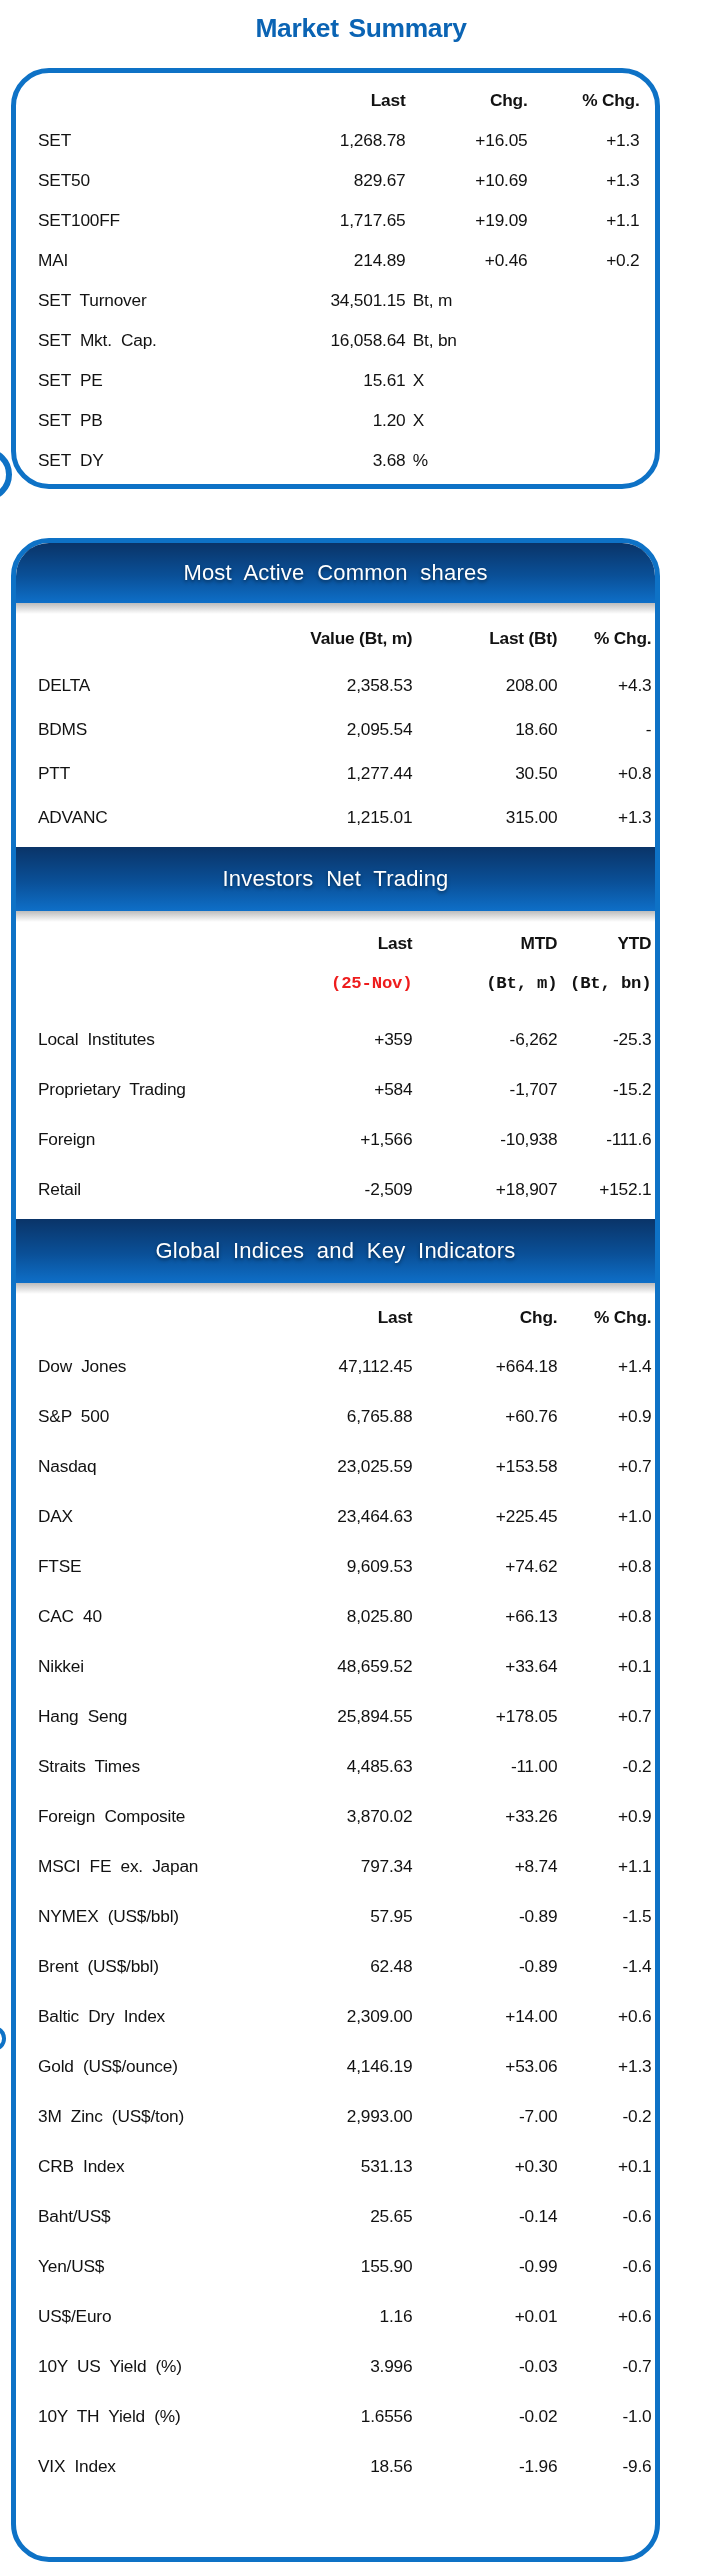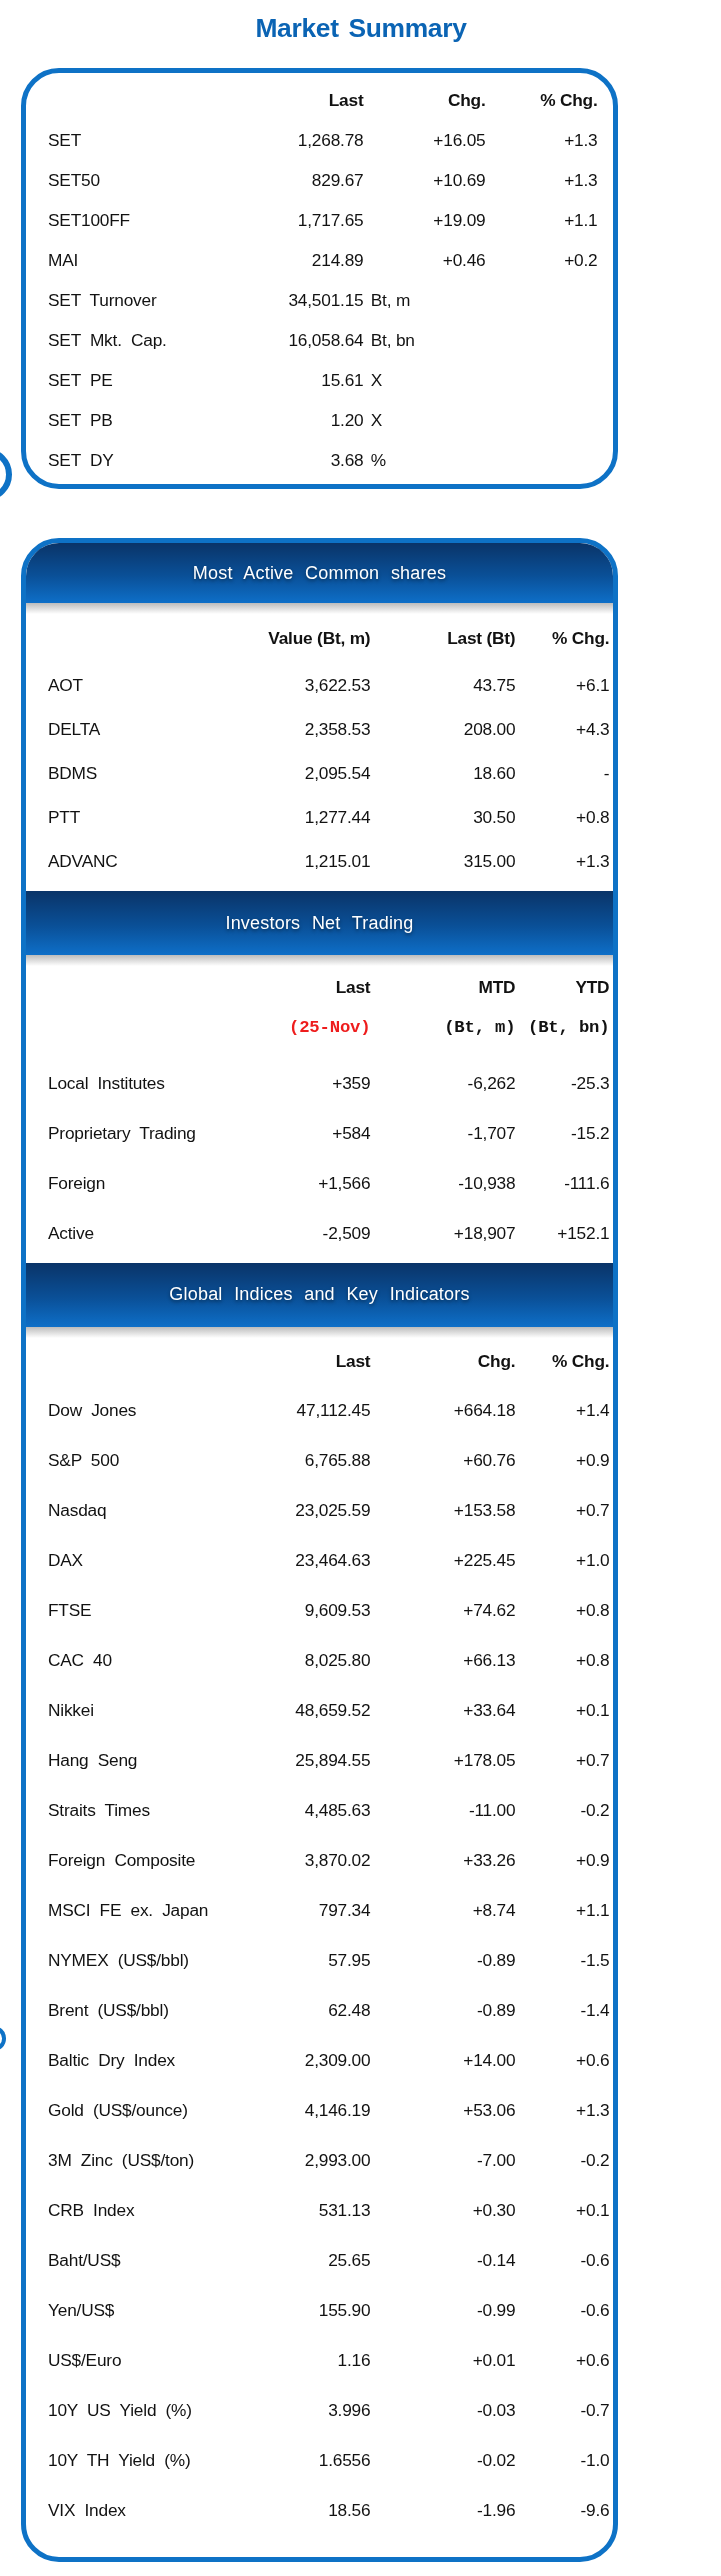--- a/index.html
+++ b/index.html
@@ -6,35 +6,35 @@
   body{
     width:722px;height:2576px;background:#ffffff;position:relative;overflow:hidden;
     font-family:"Liberation Sans","DejaVu Sans",sans-serif;color:#121212;
   }
   .page{position:absolute;inset:0;}
   .title{
     margin-top:13px;text-align:center;font-size:26.4px;font-weight:700;
     color:var(--title-blue,#0b64b4);word-spacing:2.7px;letter-spacing:-0.3px;
   }
   .panel{
-    position:absolute;left:21px;width:597px;box-sizing:border-box;background:#fff;
+    position:absolute;left:11px;width:649px;box-sizing:border-box;background:#fff;
     border:5.5px solid var(--accent-blue,#0e72c6);border-radius:38px;
   }
   .panel-summary{top:68px;height:421px;}
   .panel-main{top:538px;height:2024px;overflow:hidden;}
 
   .bar{
     height:64px;display:flex;align-items:center;justify-content:center;
     background:linear-gradient(180deg,var(--bar-top,#0a3468) 0%,#0a5098 55%,var(--bar-bottom,#0e6fc8) 100%);
   }
   .bar-first{height:60px;}
   .bar-2{margin-top:8.2px;}
   .bar-3{margin-top:4.6px;}
   .bar-text{
-    color:#fff;font-size:18px;word-spacing:6.4px;letter-spacing:0.2px;
+    color:#fff;font-size:22px;word-spacing:6.4px;letter-spacing:0.2px;
     text-shadow:0 1.8px 3.6px rgba(0,0,0,.45);
   }
   .bar-shadow{height:11px;background:linear-gradient(180deg,#bcbcbc,#ffffff);}
 
   .row{display:grid;align-items:center;box-sizing:border-box;}
   .panel-summary .row{grid-template-columns:1fr 137px 122px 112px;height:40px;padding:0 15.5px 0 22px;}
   #tbl-summary{padding-top:7.3px;}
   .tbl-main .row{grid-template-columns:1fr 146px 145px 94px;padding:0 3.6px 0 22px;}
 
   #tbl-most-active .row.head{height:49px;}
@@ -129,26 +129,20 @@
     </div>
     <div class="bar-shadow"></div>
     <div class="tbl tbl-main" id="tbl-most-active">
         <div class="row head">
           <div class="cell label"></div>
           <div class="cell">Value (Bt, m)</div>
           <div class="cell">Last (Bt)</div>
           <div class="cell">% Chg.</div>
         </div>
         <div class="row data">
-          <div class="cell label">AOT</div>
-          <div class="cell">3,622.53</div>
-          <div class="cell">43.75</div>
-          <div class="cell">+6.1</div>
-        </div>
-        <div class="row data">
           <div class="cell label">DELTA</div>
           <div class="cell">2,358.53</div>
           <div class="cell">208.00</div>
           <div class="cell">+4.3</div>
         </div>
         <div class="row data">
           <div class="cell label">BDMS</div>
           <div class="cell">2,095.54</div>
           <div class="cell">18.60</div>
           <div class="cell">-</div>
@@ -196,21 +190,21 @@
           <div class="cell">-1,707</div>
           <div class="cell">-15.2</div>
         </div>
         <div class="row data">
           <div class="cell label">Foreign</div>
           <div class="cell">+1,566</div>
           <div class="cell">-10,938</div>
           <div class="cell">-111.6</div>
         </div>
         <div class="row data">
-          <div class="cell label">Active</div>
+          <div class="cell label">Retail</div>
           <div class="cell">-2,509</div>
           <div class="cell">+18,907</div>
           <div class="cell">+152.1</div>
         </div>
       </div>
 
     <div class="bar bar-3">
       <span class="bar-text">Global Indices and Key Indicators</span>
     </div>
     <div class="bar-shadow"></div>

